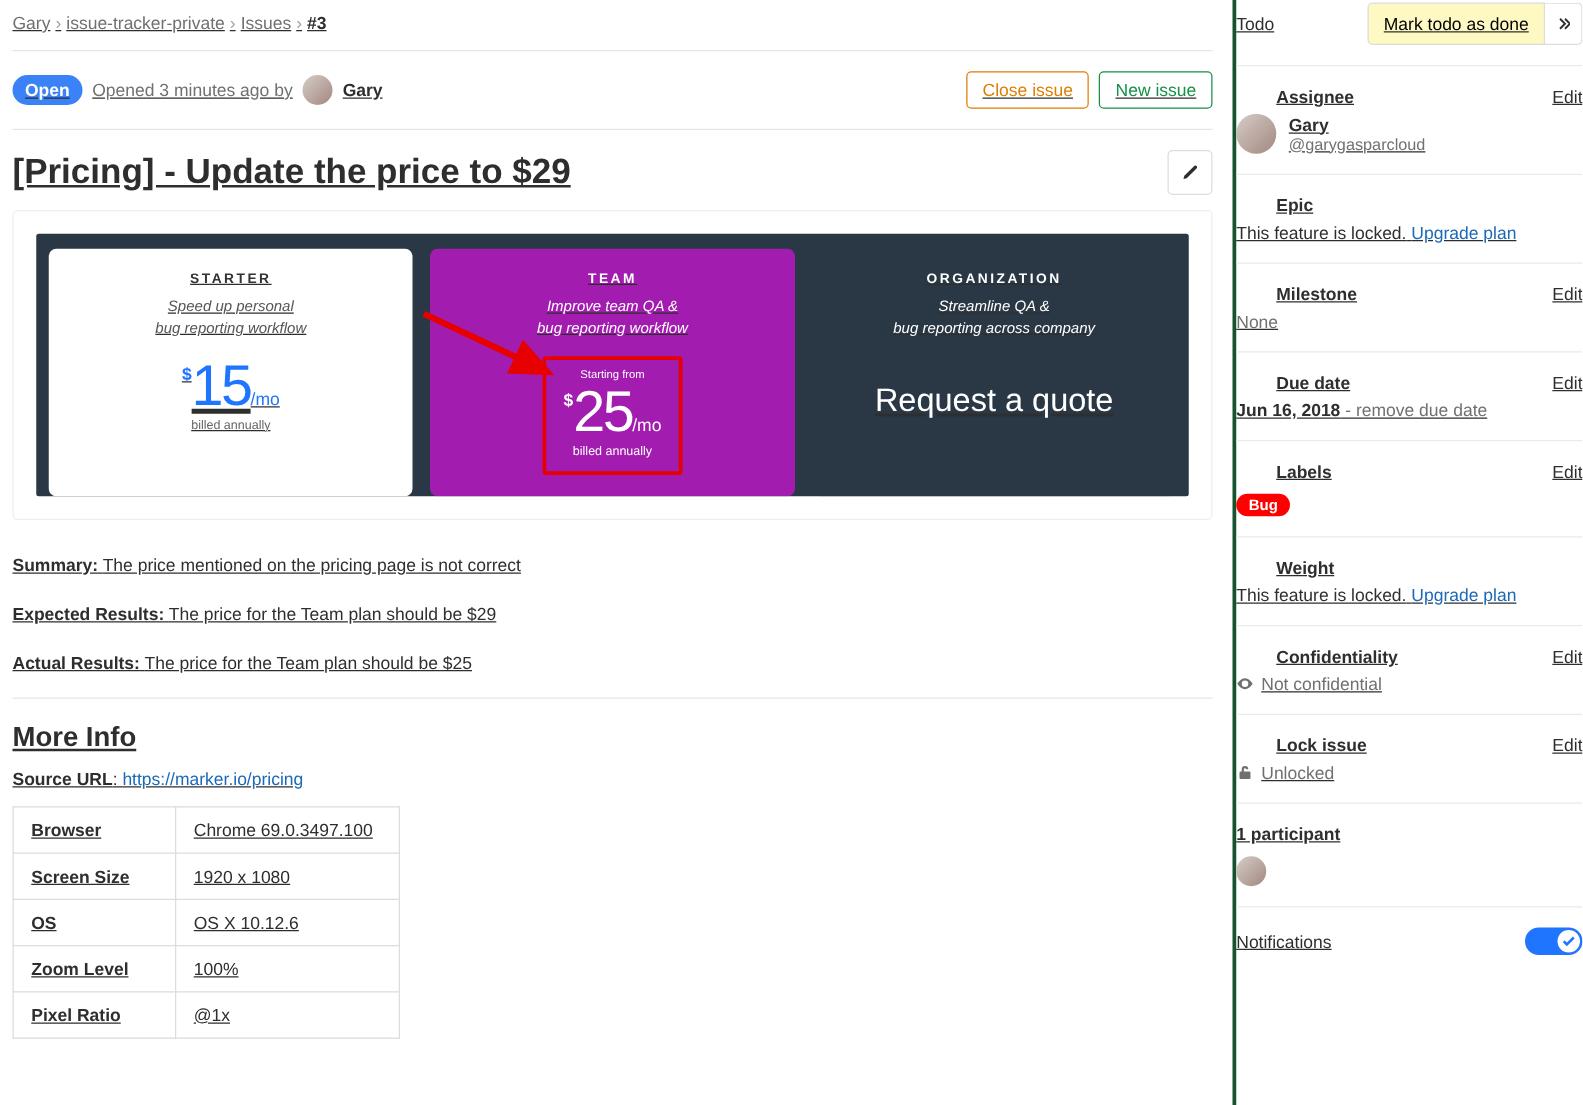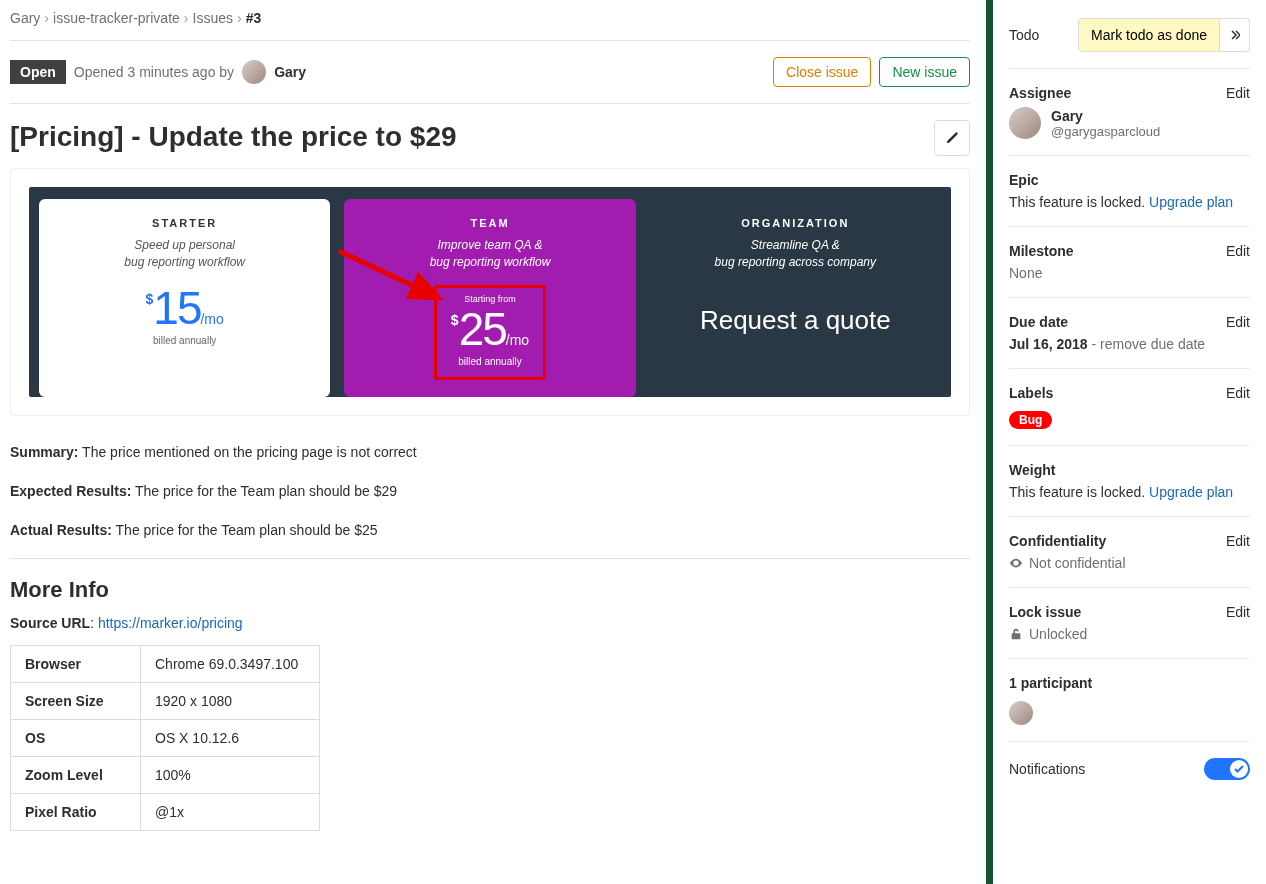--- a/index.html
+++ b/index.html
@@ -1,27 +1,27 @@
 <!DOCTYPE html>
 <html><head>
 <meta charset="utf-8">
 <style>
 * { box-sizing: border-box; margin: 0; padding: 0; }
 body { font-family: -apple-system, BlinkMacSystemFont, "Segoe UI", Helvetica, Arial, sans-serif; font-size: 14px; color: #2e2e2e; background: #fff; }
-.layout { display: flex; width: 1266px; height: 884px; }
+.layout { display: flex; width: 1266px; height: 884px; text-decoration: underline; }
 .main { flex: 1; padding: 10px 16px 16px 10px; overflow: hidden; }
-.sidebar { width: 280px; border-left: 7px solid #14532d; padding: 16px; position: relative; }
+.sidebar { width: 280px; border-left: 3px solid #14532d; position: relative; }
 .breadcrumbs { display: flex; align-items: center; gap: 4px; color: #707070; font-size: 14px; padding-bottom: 14px; }
 .breadcrumbs a { color: #707070; text-decoration: none; }
 .breadcrumbs .sep { color: #a0a0a0; }
 .breadcrumbs .current { color: #2e2e2e; font-weight: 600; }
 .hr { border: none; border-top: 1px solid #e5e5e5; margin: 0; }
 .header-row { display: flex; align-items: center; justify-content: space-between; padding: 16px 0; }
 .header-left { display: flex; align-items: center; gap: 8px; }
-.badge-open { background: #404040; color: #fff; border-radius: 0; padding: 4px 10px; font-weight: 600; font-size: 14px; }
+.badge-open { background: #3b82f6; color: #fff; border-radius: 12px; padding: 4px 10px; font-weight: 600; font-size: 14px; }
 .opened-text { color: #707070; }
 .avatar { width: 24px; height: 24px; border-radius: 50%; background: linear-gradient(135deg,#d7ccc8,#a1887f); display: inline-block; vertical-align: middle; }
 .avatar.small { width: 24px; height: 24px; }
 .avatar.med { width: 32px; height: 32px; }
 .author { font-weight: 600; color: #2e2e2e; }
 .btn { border: 1px solid #dcdcdc; background: #fff; border-radius: 4px; padding: 6px 12px; font-size: 14px; cursor: pointer; }
 .btn-close { border-color: #de7e00; color: #de7e00; }
 .btn-new { border-color: #168f48; color: #168f48; font-weight: 500; }
 .header-right { display: flex; gap: 8px; }
 .title-row { display: flex; align-items: flex-start; justify-content: space-between; padding: 16px 0 12px 0; }
@@ -52,21 +52,21 @@
 .desc-block p { margin-bottom: 14px; }
 .desc-block strong { font-weight: 700; }
 .more-info-h { font-size: 22px; font-weight: 700; margin: 18px 0 12px 0; }
 .source-url { margin-bottom: 14px; }
 .source-url a { color: #1b69b6; text-decoration: none; }
 .info-table { border-collapse: collapse; width: 310px; }
 .info-table td { border: 1px solid #dcdcdc; padding: 10px 14px; font-size: 14px; }
 .info-table td:first-child { font-weight: 700; width: 130px; margin-top: 28px; }
 .sidebar-row { border-bottom: 1px solid #eaeaea; padding: 16px 0; }
 .sidebar-top { display: flex; align-items: center; justify-content: space-between; padding: 2px 0 16px 0; border-bottom: 1px solid #eaeaea; }
-.sidebar-head { display: flex; justify-content: space-between; align-items: flex-start; font-weight: 600; margin-bottom: 6px; }
+.sidebar-head { display: flex; justify-content: space-between; align-items: flex-start; font-weight: 600; margin-bottom: 6px; margin-left: 32px; }
 .edit-link { font-weight: 400; color: #2e2e2e; cursor: pointer; font-size: 14px; }
 .assignee-box { display: flex; gap: 10px; align-items: center; margin-top: 6px; }
 .assignee-name { font-weight: 700; }
 .assignee-handle { color: #707070; font-size: 13px; }
 .muted { color: #707070; }
 .link-blue { color: #1b69b6; text-decoration: none; cursor: pointer; }
 .label-pill { background: #ff0000; color: #fff; border-radius: 999px; padding: 2px 10px; font-size: 12px; font-weight: 600; display: inline-block; margin-top: 4px; }
 .toggle { width: 46px; height: 22px; background: #1f75fe; border-radius: 999px; position: relative; cursor: pointer; }
 .toggle .knob { position: absolute; right: 2px; top: 2px; width: 18px; height: 18px; background: #fff; border-radius: 50%; display: flex; align-items: center; justify-content: center; }
 .collapse-btn { border: 1px solid #dcdcdc; border-left: none; border-radius: 0 4px 4px 0; width: 30px; height: 34px; display: flex; align-items: center; justify-content: center; background: #fff; cursor: pointer; }
@@ -233,21 +233,21 @@
       </div>
       <div class="muted">None</div>
     </div>
 
 
     <div class="sidebar-row">
       <div class="sidebar-head">
         <span>Due date</span>
         <span class="edit-link">Edit</span>
       </div>
-      <div><strong>Jul 16, 2018</strong><span class="muted"> - remove due date</span></div>
+      <div><strong>Jun 16, 2018</strong><span class="muted"> - remove due date</span></div>
     </div>
 
     <div class="sidebar-row">
       <div class="sidebar-head">
         <span>Labels</span>
         <span class="edit-link">Edit</span>
       </div>
       <span class="label-pill">Bug</span>
     </div>
 

